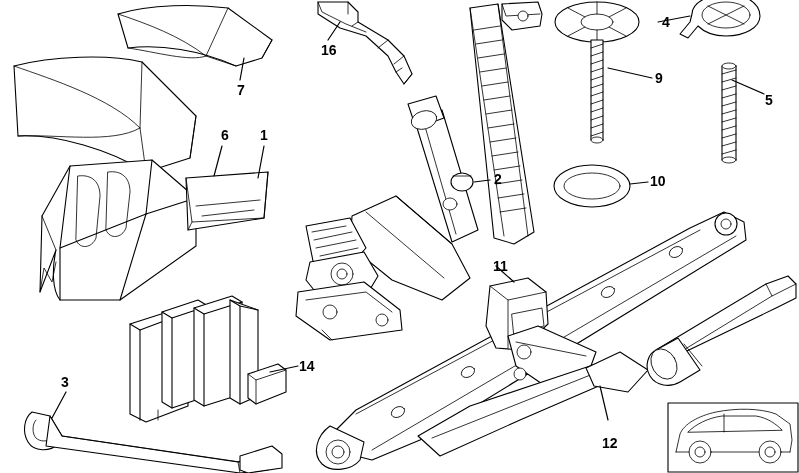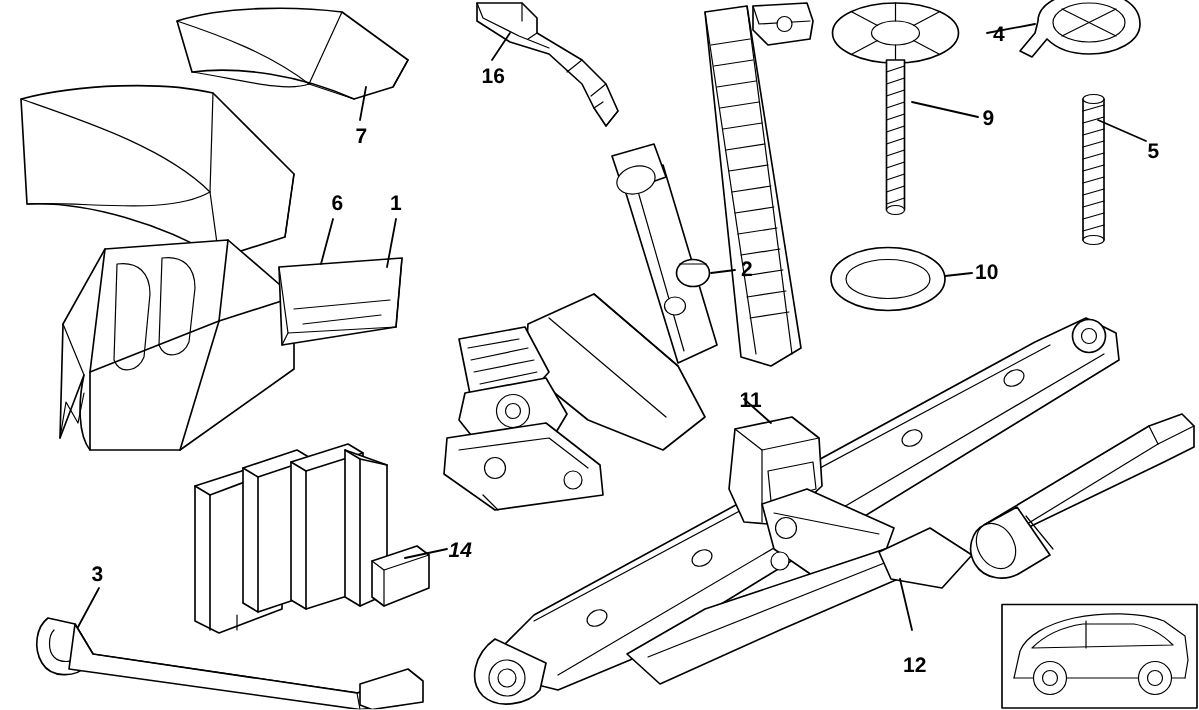--- a/index.html
+++ b/index.html
@@ -348,15 +348,15 @@
   <div class="callout-label" style="left:61px; top:375px;">3</div>
   <div class="callout-label" style="left:662px; top:15px;">4</div>
   <div class="callout-label" style="left:765px; top:93px;">5</div>
   <div class="callout-label" style="left:221px; top:128px;">6</div>
   <div class="callout-label" style="left:237px; top:83px;">7</div>
   <div class="callout-label" style="left:655px; top:71px;">9</div>
   <div class="callout-label" style="left:650px; top:174px;">10</div>
   <div class="callout-label" style="left:493px; top:247px;margin-top:12px;">11</div>
   <div class="callout-label" style="left:602px; top:436px;">12</div>
   <div class="callout-label" style="left:321px; top:43px;">16</div>
-  <div class="callout-label" style="left:299px; top:359px;font-style:italic;">14</div>
+  <div class="callout-label" style="left:299px; top:359px;">14</div>
 
 </div>
 
 </body></html>

